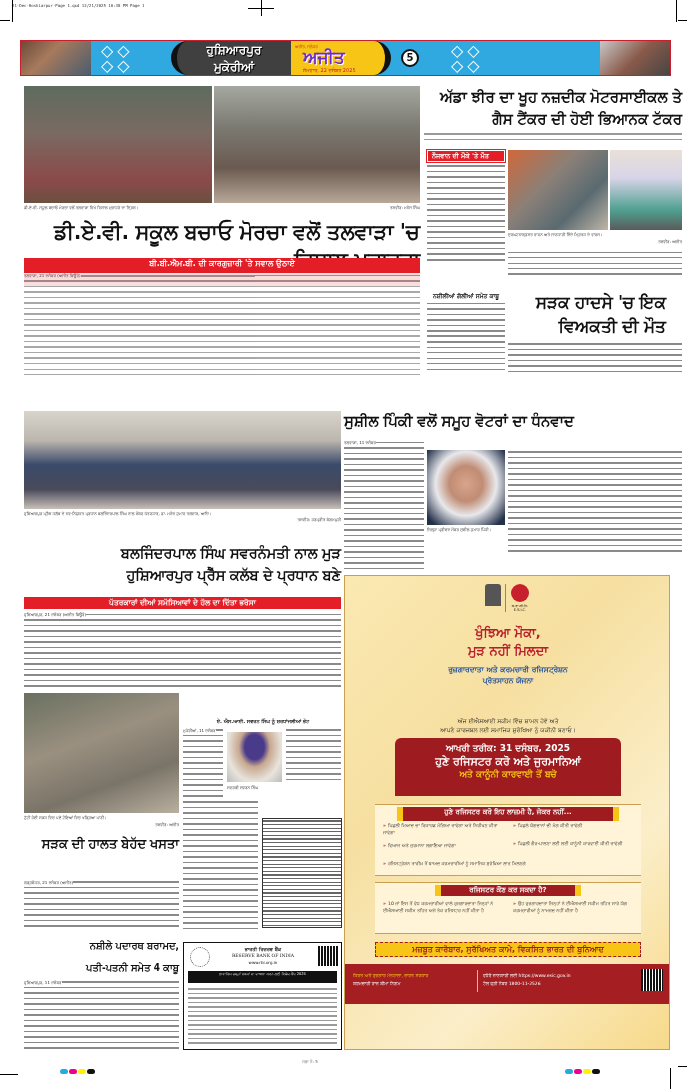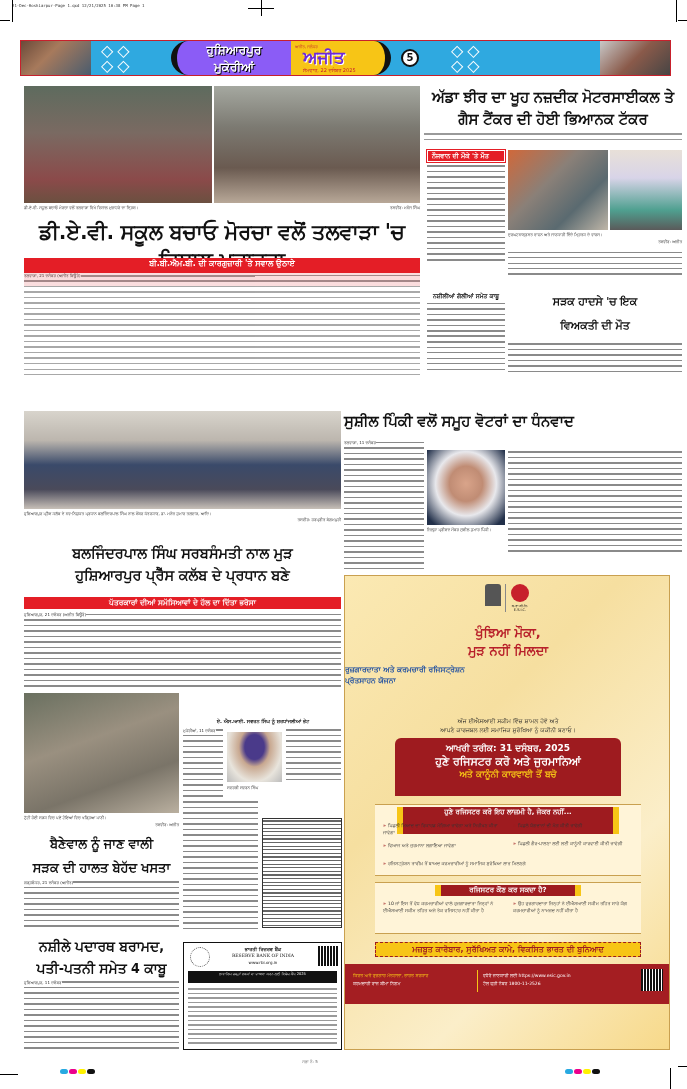--- a/index.html
+++ b/index.html
@@ -6,39 +6,39 @@
   html, body { width: 687px; height: 1089px; background: #fff; overflow: hidden; }
   body { font-family: "DejaVu Sans", sans-serif; color: #111; position: relative; }
   .abs { position: absolute; }
   .slug { top: 3px; left: 12px; font-size: 4px; color: #333; font-family: "DejaVu Sans Mono", monospace; }
   .reg { width: 1px; background: #000; }
   .regh { height: 1px; background: #000; }
   
   .mast { top: 40px; left: 20px; width: 651px; height: 36px; border: 1px solid #c7202c; background: #2fa9e0; overflow: hidden; }
   .mast .pic { top: 0; width: 70px; height: 34px; background: linear-gradient(135deg,#6b4a3a,#a77a5c 40%,#4a5c6e); }
   .mast .diamonds { top: 2px; height: 30px; color: #fff; font-size: 16px; line-height: 15px; letter-spacing: 4px; }
-  .mast .red-pill { left: 150px; top: 0; width: 120px; height: 34px; background: #8b5cf6; border-radius: 22px 0 0 22px; border-left: 6px solid #111; }
+  .mast .red-pill { left: 150px; top: 0; width: 120px; height: 34px; background: #404040; border-radius: 22px 0 0 22px; border-left: 6px solid #111; }
   .mast .red-pill .t { color: #fff; font-size: 12px; line-height: 15px; text-align: center; padding-top: 2px; font-weight: bold; text-shadow: 1px 1px 0 #000; }
   .mast .yel { left: 270px; top: 0; width: 100px; height: 34px; background: #f7c516; border-radius: 0 22px 22px 0; border-right: 6px solid #111; }
   .mast .yel .sm { font-size: 4px; color: #c7202c; position: absolute; left: 4px; top: 3px; }
   .mast .yel .big { font-size: 17px; color: #6d28d9; font-weight: bold; position: absolute; left: 12px; top: 6px; text-shadow: 1px 1px 0 #fff; }
   .mast .yel .dt { font-size: 5px; color: #c7202c; position: absolute; left: 12px; bottom: 1px; }
   .mast .pg { left: 380px; top: 8px; width: 18px; height: 18px; border-radius: 50%; background: #fff; border: 2px solid #111; font-size: 10px; font-weight: bold; text-align: center; line-height: 14px; }
   
   .photo { background: #8a8a80; overflow: hidden; }
   .cap { font-size: 4px; color: #222; line-height: 6px; }
   .credit { font-size: 4px; color: #222; text-align: right; }
-  .headline { font-weight: bold; color: #111; text-align: center; font-family: "DejaVu Sans Condensed","DejaVu Sans", sans-serif; }
+  .headline { font-weight: bold; color: #111; text-align: right; font-family: "DejaVu Sans Condensed","DejaVu Sans", sans-serif; }
   .redbar { background: #e41e26; color: #fff; text-align: center; font-weight: bold; }
   .col { font-size: 3.6px; line-height: 5.5px; color: #222; text-align: justify; }
   .boxhead { background: #e41e26; color: #fff; font-size: 6.5px; font-weight: bold; padding: 1px 4px; }
   
   .ad { left: 344px; top: 575px; width: 326px; height: 475px; background: linear-gradient(135deg,#fbe9b3 0%,#f6dfa0 35%,#fbeec9 70%,#f7d98a 100%); border: 1px solid #c9a050; overflow: hidden; }
   .ad .t1 { color: #b8202a; font-weight: bold; text-align: center; font-size: 13px; line-height: 18px; }
-  .ad .t2 { color: #1f4fa0; font-weight: bold; text-align: left; font-size: 7.5px; line-height: 11px; }
+  .ad .t2 { color: #1f4fa0; font-weight: bold; text-align: center; font-size: 7.5px; line-height: 11px; }
   .ad .t3 { color: #1f4fa0; font-weight: bold; text-align: center; font-size: 17px; }
   .ad .t4 { color: #222; text-align: center; font-size: 6px; line-height: 9px; }
   .ad .ribbon { background: #9e1b1f; color: #fff; text-align: center; font-weight: bold; }
   .ad .ribbon .y { color: #f7c516; }
   .ad .panel { background: #fff4d8; border-top: 1px solid #c9a050; border-bottom: 1px solid #c9a050; }
   .ad .phead { background: #9e1b1f; color: #fff; font-size: 7px; font-weight: bold; text-align: center; border-left: 6px solid #f7c516; border-right: 6px solid #f7c516; }
   .ad .bullet { font-size: 4.6px; color: #333; line-height: 6.5px; }
   .ad .bullet .b { color: #9e1b1f; font-weight: bold; margin-right: 2px; }
   .ad .tag { background: #f7c516; color: #9e1b1f; font-weight: bold; text-align: center; font-size: 8px; border: 1px dashed #9e1b1f; }
   .ad .foot { background: #a41e22; color: #fff; font-size: 4.5px; line-height: 7px; }
@@ -92,69 +92,68 @@
 <div class="abs col" style="left:427px;top:164px;width:78px;height:100px;background:repeating-linear-gradient(180deg,#fff 0 1.5px,#8a8a8a 1.5px 3px,#fff 3px 5.5px)"></div>
 <div class="abs photo" style="left:508px;top:150px;width:100px;height:80px;background:linear-gradient(135deg,#d0683a 0%,#8a8078 40%,#5a6a70 70%,#bfb6a8 100%)"></div>
 <div class="abs photo" style="left:610px;top:150px;width:72px;height:80px;background:linear-gradient(180deg,#e8e0d8 0%,#d8d4e8 35%,#4fa090 75%,#5a5a5a 100%)"></div>
 <div class="abs cap" style="left:508px;top:232px;width:174px">ਦੁਰਘਟਨਾਗ੍ਰਸਤ ਵਾਹਨ ਅਤੇ ਜਾਣਕਾਰੀ ਦਿੰਦੇ ਮ੍ਰਿਤਕ ਦੇ ਵਾਰਸ।</div>
 <div class="abs credit" style="left:600px;top:239px;width:82px">ਤਸਵੀਰ: ਅਜੀਤ</div>
 <div class="abs col" style="left:508px;top:250px;width:174px;height:28px;background:repeating-linear-gradient(180deg,#fff 0 1.5px,#8a8a8a 1.5px 3px,#fff 3px 5.5px)"></div>
 
 <div class="abs" style="left:427px;top:292px;width:78px;font-size:6px;font-weight:bold;text-align:center">ਨਸ਼ੀਲੀਆਂ ਗੋਲੀਆਂ ਸਮੇਤ ਕਾਬੂ</div>
 <div class="abs col" style="left:427px;top:301px;width:78px;height:70px;background:repeating-linear-gradient(180deg,#fff 0 1.5px,#8a8a8a 1.5px 3px,#fff 3px 5.5px)"></div>
 
-<div class="abs headline" style="left:508px;top:290px;width:174px;font-size:11px;line-height:24px">
+<div class="abs headline" style="left:492px;top:290px;width:174px;font-size:17px;line-height:24px">
   <div>ਸੜਕ ਹਾਦਸੇ 'ਚ ਇਕ</div>
   <div>ਵਿਅਕਤੀ ਦੀ ਮੌਤ</div>
 </div>
 <div class="abs col" style="left:508px;top:342px;width:174px;height:30px;background:repeating-linear-gradient(180deg,#fff 0 1.5px,#8a8a8a 1.5px 3px,#fff 3px 5.5px)"></div>
 
 <div class="abs photo" style="left:24px;top:411px;width:317px;height:98px;background:linear-gradient(180deg,#d8d4cc 0%,#bcb6ae 30%,#3a4a6a 55%,#4a4a5a 80%,#c8c0b8 100%)"></div>
 <div class="abs cap" style="left:24px;top:511px;width:317px">ਹੁਸ਼ਿਆਰਪੁਰ ਪ੍ਰੈੱਸ ਕਲੱਬ ਦੇ ਨਵ-ਨਿਯੁਕਤ ਪ੍ਰਧਾਨ ਬਲਜਿੰਦਰਪਾਲ ਸਿੰਘ ਨਾਲ ਮੈਂਬਰ ਪੱਤਰਕਾਰ, ਡਾ. ਮਨੋਜ ਕੁਮਾਰ ਤਲਵਾੜ, ਆਦਿ।</div>
 <div class="abs credit" style="left:250px;top:517px;width:91px">ਤਸਵੀਰ: ਹਰਪ੍ਰੀਤ ਬੇਗ਼ਮਪੁਰੀ</div>
 
 <div class="abs headline" style="left:344px;top:409px;width:338px;font-size:15px;line-height:24px;text-align:left">ਸੁਸ਼ੀਲ ਪਿੰਕੀ ਵਲੋਂ ਸਮੂਹ ਵੋਟਰਾਂ ਦਾ ਧੰਨਵਾਦ</div>
 <div class="abs col" style="left:344px;top:440px;width:80px;height:132px;background:repeating-linear-gradient(180deg,#fff 0 1.5px,#8a8a8a 1.5px 3px,#fff 3px 5.5px)">
   <span style="background:#fff;font-size:4px">ਤਲਵਾੜਾ, 11 ਦਸੰਬਰ</span>
 </div>
 <div class="abs photo" style="left:427px;top:450px;width:78px;height:75px;background:radial-gradient(ellipse at 50% 45%,#d9a48a 0%,#c08c74 30%,#e8e8ec 55%,#22304a 90%)"></div>
 <div class="abs cap" style="left:427px;top:527px;width:78px">ਜ਼ਿਲ੍ਹਾ ਪ੍ਰੀਸ਼ਦ ਮੈਂਬਰ ਸੁਸ਼ੀਲ ਕੁਮਾਰ ਪਿੰਕੀ।</div>
 <div class="abs col" style="left:508px;top:450px;width:174px;height:104px;background:repeating-linear-gradient(180deg,#fff 0 1.5px,#8a8a8a 1.5px 3px,#fff 3px 5.5px)"></div>
 
 <div class="abs headline" style="left:24px;top:542px;width:317px;font-size:14.5px;line-height:22px">
-  <div>ਬਲਜਿੰਦਰਪਾਲ ਸਿੰਘ ਸਰਬਸੰਮਤੀ ਨਾਲ ਮੁੜ</div>
+  <div>ਬਲਜਿੰਦਰਪਾਲ ਸਿੰਘ ਸਵਰਨੰਮਤੀ ਨਾਲ ਮੁੜ</div>
   <div>ਹੁਸ਼ਿਆਰਪੁਰ ਪ੍ਰੈੱਸ ਕਲੱਬ ਦੇ ਪ੍ਰਧਾਨ ਬਣੇ</div>
 </div>
 <div class="abs redbar" style="left:24px;top:597px;width:317px;height:12px;font-size:7.5px;line-height:12px">ਪੱਤਰਕਾਰਾਂ ਦੀਆਂ ਸਮੱਸਿਆਵਾਂ ਦੇ ਹੱਲ ਦਾ ਦਿੱਤਾ ਭਰੋਸਾ</div>
 <div class="abs col" style="left:24px;top:612px;width:317px;height:78px;background:repeating-linear-gradient(180deg,#fff 0 1.5px,#8a8a8a 1.5px 3px,#fff 3px 5.5px)">
   <span style="background:#fff;font-size:4px">ਹੁਸ਼ਿਆਰਪੁਰ, 21 ਦਸੰਬਰ (ਅਜੀਤ ਬਿਊਰੋ)</span>
 </div>
 
 <div class="abs photo" style="left:24px;top:693px;width:155px;height:120px;background:linear-gradient(160deg,#6a7060 0%,#9a9080 40%,#7a7468 70%,#bab0a0 100%)"></div>
 <div class="abs cap" style="left:24px;top:815px;width:155px">ਟੁੱਟੀ ਹੋਈ ਸੜਕ ਵਿਚ ਪਏ ਟੋਇਆਂ ਵਿਚ ਖੜ੍ਹਿਆ ਪਾਣੀ।</div>
 <div class="abs credit" style="left:110px;top:822px;width:69px">ਤਸਵੀਰ: ਅਜੀਤ</div>
 <div class="abs headline" style="left:24px;top:832px;width:155px;font-size:13px;line-height:24px">
-  <div>ਬੈਣੇਵਾਲ ਨੂੰ ਜਾਣ ਵਾਲੀ</div>
   <div>ਸੜਕ ਦੀ ਹਾਲਤ ਬੇਹੱਦ ਖਸਤਾ</div>
 </div>
 <div class="abs col" style="left:24px;top:880px;width:155px;height:50px;background:repeating-linear-gradient(180deg,#fff 0 1.5px,#8a8a8a 1.5px 3px,#fff 3px 5.5px)">
   <span style="background:#fff;font-size:4px">ਗੜ੍ਹਸ਼ੰਕਰ, 21 ਦਸੰਬਰ (ਅਜੀਤ)</span>
 </div>
 
 <div class="abs" style="left:183px;top:718px;width:160px;font-size:5px;font-weight:bold;text-align:center">ਏ. ਐਸ.ਆਈ. ਸਵਰਨ ਸਿੰਘ ਨੂੰ ਸ਼ਰਧਾਂਜਲੀਆਂ ਭੇਟ</div>
 <div class="abs col" style="left:183px;top:728px;width:40px;height:110px;background:repeating-linear-gradient(180deg,#fff 0 1.5px,#8a8a8a 1.5px 3px,#fff 3px 5.5px)">
   <span style="background:#fff;font-size:4px">ਮੁਕੇਰੀਆਂ, 11 ਦਸੰਬਰ</span>
 </div>
 <div class="abs photo" style="left:227px;top:732px;width:55px;height:50px;background:radial-gradient(ellipse at 50% 30%,#4a3a8a 0%,#4a3a8a 25%,#c8a890 40%,#e8e4dc 70%,#bbb 100%)"></div>
 <div class="abs cap" style="left:227px;top:785px;width:55px">ਸਵਰਗੀ ਸਵਰਨ ਸਿੰਘ</div>
 <div class="abs col" style="left:286px;top:728px;width:55px;height:56px;background:repeating-linear-gradient(180deg,#fff 0 1.5px,#8a8a8a 1.5px 3px,#fff 3px 5.5px)"></div>
 <div class="abs col" style="left:183px;top:800px;width:75px;height:130px;background:repeating-linear-gradient(180deg,#fff 0 1.5px,#8a8a8a 1.5px 3px,#fff 3px 5.5px)"></div>
 <div class="abs" style="left:262px;top:818px;width:80px;height:110px;border:1px solid #333;background:repeating-linear-gradient(180deg,#fff 0 1.5px,#666 1.5px 2.6px,#fff 2.6px 3.6px)"></div>
 
-<div class="abs headline" style="left:24px;top:935px;width:155px;font-size:14px;line-height:22px">
+<div class="abs headline" style="left:24px;top:935px;width:155px;font-size:10px;line-height:22px">
   <div>ਨਸ਼ੀਲੇ ਪਦਾਰਥ ਬਰਾਮਦ,</div>
   <div>ਪਤੀ-ਪਤਨੀ ਸਮੇਤ 4 ਕਾਬੂ</div>
 </div>
 <div class="abs col" style="left:24px;top:980px;width:155px;height:70px;background:repeating-linear-gradient(180deg,#fff 0 1.5px,#8a8a8a 1.5px 3px,#fff 3px 5.5px)">
   <span style="background:#fff;font-size:4px">ਹੁਸ਼ਿਆਰਪੁਰ, 11 ਦਸੰਬਰ</span>
 </div>
 
 <div class="abs rbi" style="left:183px;top:942px;width:159px;height:108px">
   <div class="abs" style="left:6px;top:4px;width:20px;height:20px;border-radius:50%;border:1px dotted #555"></div>
   <div class="abs" style="left:30px;top:3px;width:98px;text-align:center;font-size:5px;font-weight:bold">ਭਾਰਤੀ ਰਿਜ਼ਰਵ ਬੈਂਕ</div>
@@ -181,21 +180,21 @@
   <div class="abs t4" style="left:0;top:140px;width:326px">
     <div>ਅੱਜ ਈਐਸਆਈ ਸਕੀਮ ਵਿੱਚ ਸ਼ਾਮਲ ਹੋਵੋ ਅਤੇ</div>
     <div>ਆਪਣੇ ਕਾਰਜਬਲ ਲਈ ਸਮਾਜਿਕ ਸੁਰੱਖਿਆ ਨੂੰ ਯਕੀਨੀ ਬਣਾਓ।</div>
   </div>
   <div class="abs ribbon" style="left:50px;top:162px;width:226px;height:58px;border-radius:6px 6px 0 0;padding-top:4px">
     <div style="font-size:9px;line-height:13px">ਆਖਰੀ ਤਰੀਕ: 31 ਦਸੰਬਰ, 2025</div>
     <div style="font-size:11px;line-height:13px">ਹੁਣੇ ਰਜਿਸਟਰ ਕਰੋ ਅਤੇ ਜੁਰਮਾਨਿਆਂ</div>
     <div class="y" style="font-size:9px;line-height:13px">ਅਤੇ ਕਾਨੂੰਨੀ ਕਾਰਵਾਈ ਤੋਂ ਬਚੋ</div>
   </div>
   <div class="abs panel" style="left:30px;top:228px;width:266px;height:72px">
-    <div class="abs phead" style="left:22px;top:2px;width:222px;height:27px;line-height:11px">ਹੁਣੇ ਰਜਿਸਟਰ ਕਰੋ ਇਹ ਲਾਜ਼ਮੀ ਹੈ, ਜੇਕਰ ਨਹੀਂ...</div>
+    <div class="abs phead" style="left:22px;top:2px;width:222px;height:14px;line-height:11px">ਹੁਣੇ ਰਜਿਸਟਰ ਕਰੋ ਇਹ ਲਾਜ਼ਮੀ ਹੈ, ਜੇਕਰ ਨਹੀਂ...</div>
     <div class="abs bullet" style="left:8px;top:18px;width:120px"><span class="b">»</span><span>ਪਿਛਲੀ ਮਿਆਦ ਦਾ ਰਿਕਾਰਡ ਮੰਗਿਆ ਜਾਵੇਗਾ ਅਤੇ ਨਿਰੀਖਣ ਕੀਤਾ ਜਾਵੇਗਾ</span></div>
     <div class="abs bullet" style="left:138px;top:18px;width:120px"><span class="b">»</span><span>ਪਿਛਲੇ ਯੋਗਦਾਨਾਂ ਦੀ ਮੰਗ ਕੀਤੀ ਜਾਵੇਗੀ</span></div>
     <div class="abs bullet" style="left:8px;top:38px;width:120px"><span class="b">»</span><span>ਵਿਆਜ ਅਤੇ ਜੁਰਮਾਨਾ ਲਗਾਇਆ ਜਾਵੇਗਾ</span></div>
     <div class="abs bullet" style="left:138px;top:36px;width:120px"><span class="b">»</span><span>ਪਿਛਲੀ ਗੈਰ-ਪਾਲਣਾ ਲਈ ਲਈ ਕਾਨੂੰਨੀ ਕਾਰਵਾਈ ਕੀਤੀ ਜਾਵੇਗੀ</span></div>
     <div class="abs bullet" style="left:8px;top:56px;width:250px"><span class="b">»</span><span>ਰਜਿਸਟ੍ਰੇਸ਼ਨ ਤਾਰੀਖ਼ ਤੋਂ ਬਾਅਦ ਕਰਮਚਾਰੀਆਂ ਨੂੰ ਸਮਾਜਿਕ ਸੁਰੱਖਿਆ ਲਾਭ ਮਿਲਣਗੇ</span></div>
   </div>
   <div class="abs panel" style="left:30px;top:306px;width:266px;height:52px">
     <div class="abs phead" style="left:60px;top:2px;width:146px;height:11px;line-height:11px">ਰਜਿਸਟਰ ਕੌਣ ਕਰ ਸਕਦਾ ਹੈ?</div>
     <div class="abs bullet" style="left:8px;top:18px;width:120px"><span class="b">»</span><span>10 ਜਾਂ ਇਸ ਤੋਂ ਵੱਧ ਕਰਮਚਾਰੀਆਂ ਵਾਲੇ ਰੁਜ਼ਗਾਰਦਾਤਾ ਜਿਨ੍ਹਾਂ ਨੇ ਈਐਸਆਈ ਸਕੀਮ ਤਹਿਤ ਅਜੇ ਤੱਕ ਰਜਿਸਟਰ ਨਹੀਂ ਕੀਤਾ ਹੈ</span></div>
     <div class="abs bullet" style="left:138px;top:18px;width:120px"><span class="b">»</span><span>ਉਹ ਰੁਜ਼ਗਾਰਦਾਤਾ ਜਿਨ੍ਹਾਂ ਨੇ ਈਐਸਆਈ ਸਕੀਮ ਤਹਿਤ ਸਾਰੇ ਯੋਗ ਕਰਮਚਾਰੀਆਂ ਨੂੰ ਨਾਮਜ਼ਦ ਨਹੀਂ ਕੀਤਾ ਹੈ</span></div>

